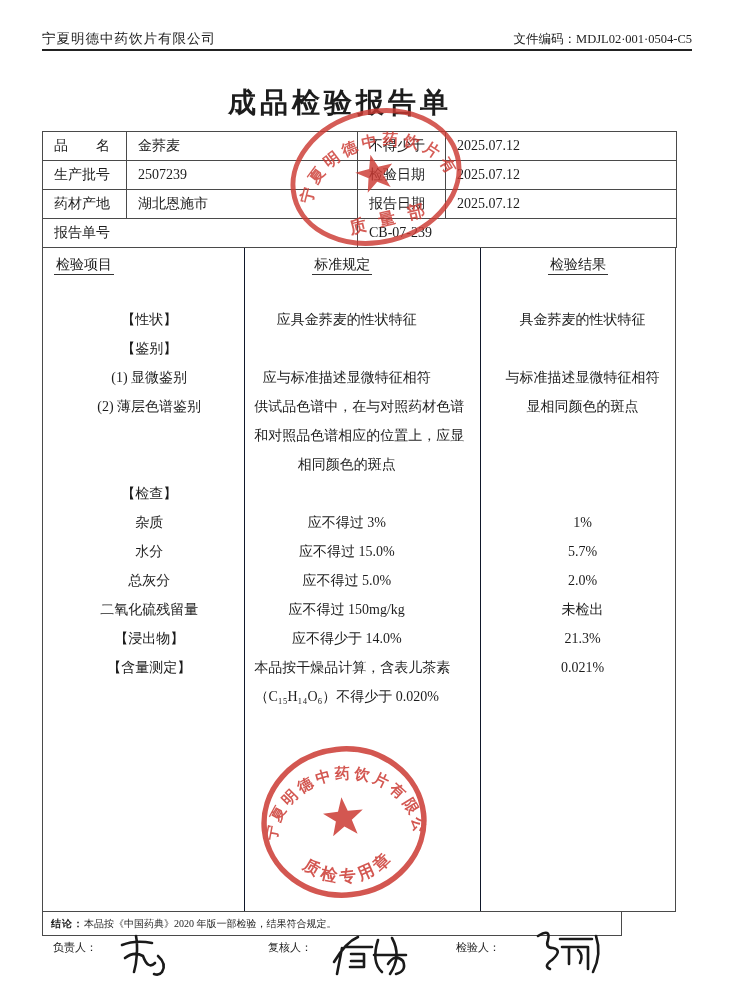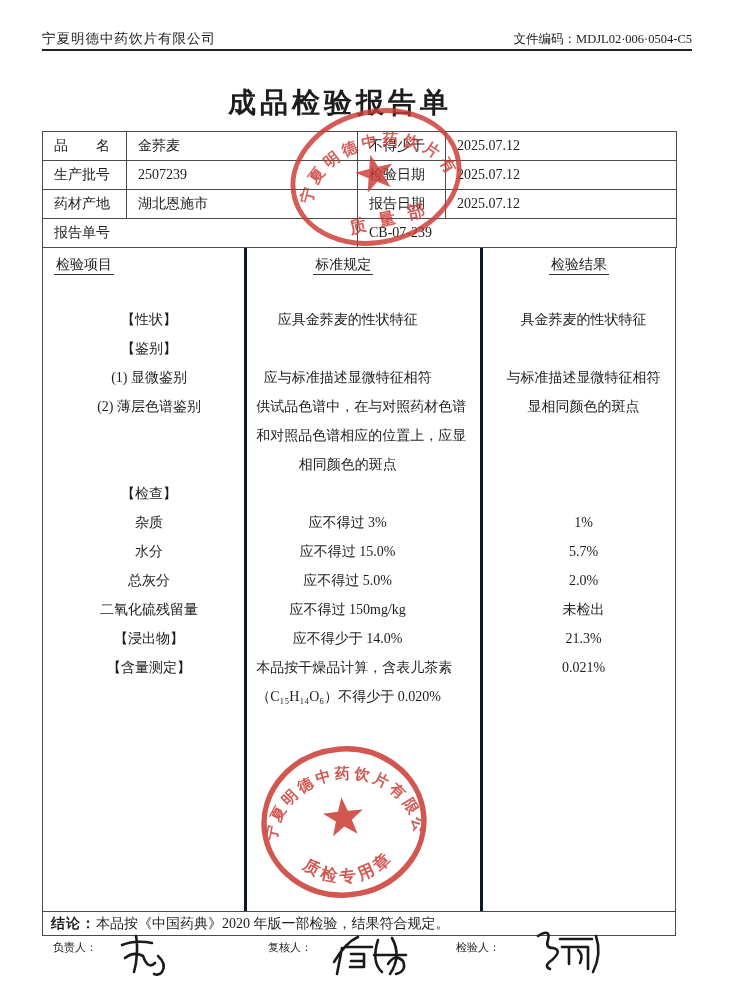--- a/index.html
+++ b/index.html
@@ -28,52 +28,52 @@
   #info-table .c1 { width:84px;  }
   #info-table .c2 { width:231px; }
   #info-table .c3 { width:88px;  }
   #info-table .c4 { width:231px; }
   
   .results {
     position:absolute; left:42px; top:247px; width:634px; height:665px;
     border:1px solid #4a4a4a; display:flex;
   }
   .rt-col { position:relative; height:100%; }
-  .rt-col + .rt-col { border-left:3px solid #0f172a; }
+  .rt-col + .rt-col { border-left:1px solid #0f172a; }
   #col-items     { width:216px; }
   #col-standards { width:209px; }
   #col-results   { width:209px;margin-left:41px; }
   .rt-head { position:absolute; top:8px; left:0; right:0; font-size:14px; }
   .rt-head span { border-bottom:1px solid #333; padding:0 2px 2px 2px; }
   #col-items .rt-head { text-align:left; padding-left:11px; }
   #col-standards .rt-head, #col-results .rt-head { text-align:center; }
   .lines { position:absolute; top:57px; left:0; right:0;text-align:center; }
   .lines .line { height:29px; line-height:29px; font-size:14px; white-space:pre; padding-left:11px; }
   #col-standards .lines .line, #col-results .lines .line { padding-left:9px; }
   
   .conclusion {
-    position:absolute; left:42px; top:911px; width:634px; height:25px;
-    border:1px solid #4a4a4a; font-size:14px; line-height:23px; padding-left:8px;
+    position:absolute; left:42px; top:911px; width:580px; height:25px;
+    border:1px solid #4a4a4a; font-size:10px; line-height:23px; padding-left:8px;
   }
   .conclusion b { letter-spacing:1px; }
   
   .sig-label { position:absolute; top:940px; font-size:11px; }
   .sig-svg   { position:absolute; pointer-events:none; }
   .sig-svg path { stroke:#1a1a1a; stroke-width:2.6; fill:none; stroke-linecap:round; stroke-linejoin:round; }
   
   .stamp { position:absolute; pointer-events:none; }
   #stamp-top    { left:286px; top:106px; opacity:.82; transform:rotate(-14deg); }
   #stamp-bottom { left:258px; top:744px; opacity:.85; transform:rotate(-6deg); }
   .stamp text { font-family:"Liberation Serif","DejaVu Serif",serif; font-weight:bold; }
 </style>
 </head>
 <body>
 
 <div class="phdr-left">宁夏明德中药饮片有限公司</div>
-<div class="phdr-right">文件编码：MDJL02·006·0504-C5</div>
+<div class="phdr-right">文件编码：MDJL02·001·0504-C5</div>
 <div class="phdr-rule"></div>
 
 <div class="doc-title">成品检验报告单</div>
 
 <table class="tbl" id="info-table">
   <tbody>
       <tr>
     <td class="c1">品　　名</td>
     <td class="c2">金荞麦</td>
     <td class="c3">不得少于</td>

